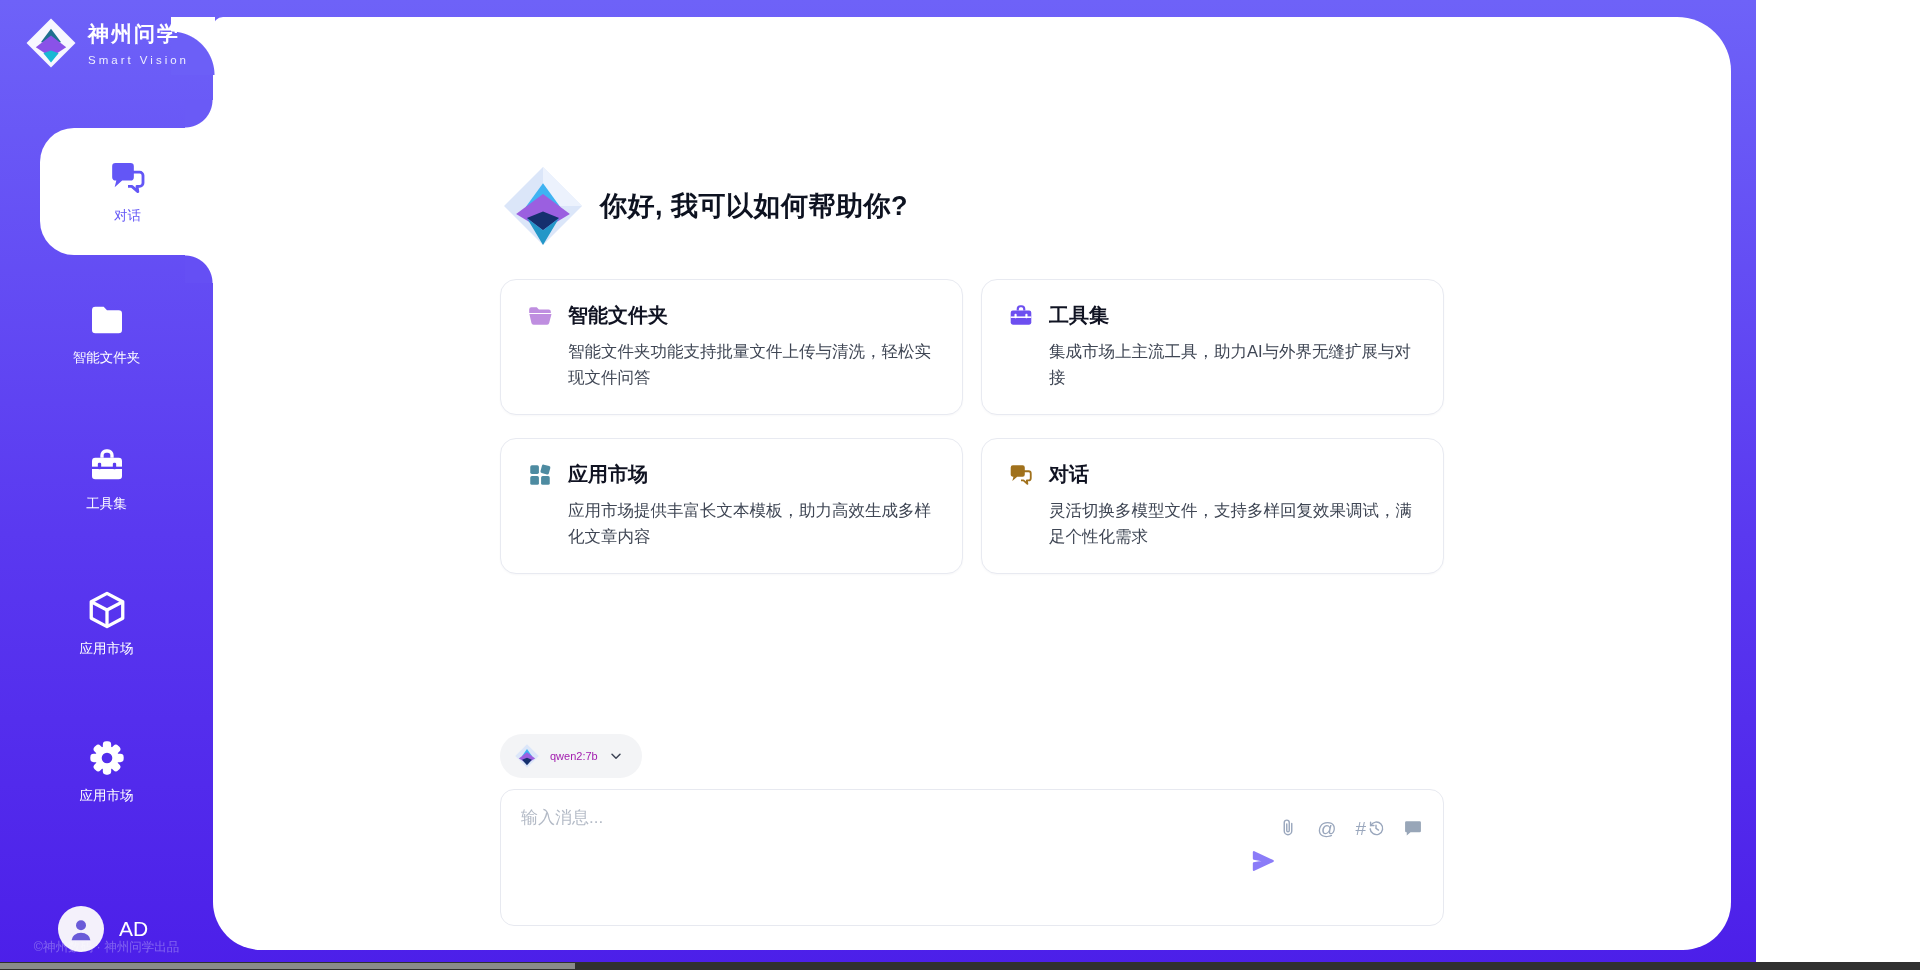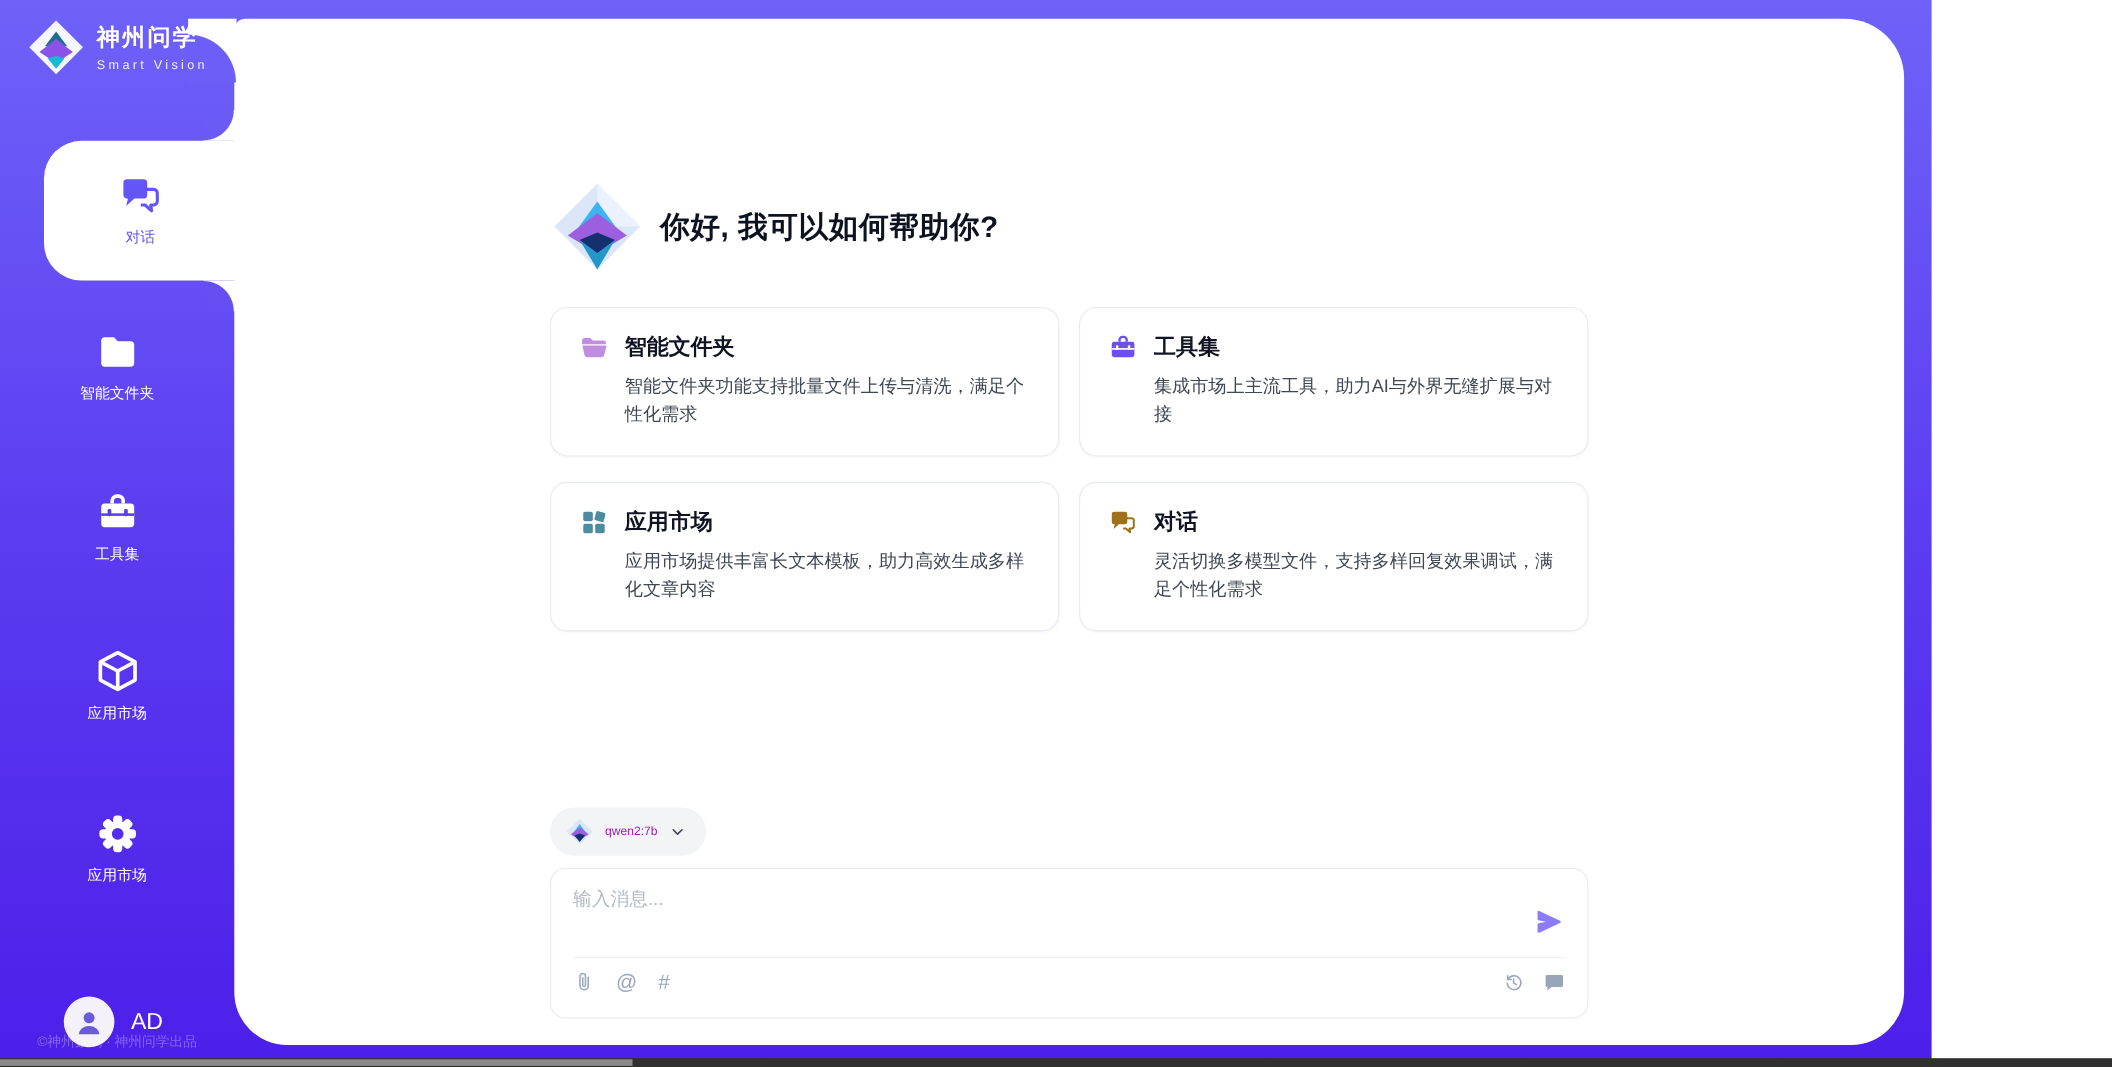--- a/index.html
+++ b/index.html
@@ -53,21 +53,21 @@
           box-shadow:0 1px 2px rgba(20,20,60,0.03); cursor:pointer; }
   .card-head { display:flex; align-items:center; gap:15px; }
   .card-title { font-size:20px; font-weight:bold; color:#101322; }
   .card-desc { margin-top:10px; margin-left:41px; font-size:16.5px; line-height:1.55; color:#3f4654; }
 
   .model-pill { margin-top:160px; display:inline-flex; align-items:center; gap:10px;
                 background:#f3f4f6; border-radius:999px; padding:9px 18px 9px 14px; cursor:pointer; }
   .model-name { font-size:11px; color:#a21caf; }
 
   .composer { margin-top:11px; background:#fff; border:1px solid #e7e9f0; border-radius:14px;
-              padding:16px 20px 10px 20px; height:137px; display:flex; flex-direction:column; }
+              padding:16px 20px 10px 20px; height:137px; display:flex; flex-direction:row; }
   .composer-top { display:flex; align-items:flex-start; gap:12px; flex:1; }
   .composer-top textarea { flex:1; border:none; outline:none; resize:none; font-family:inherit;
               font-size:17px; color:#30374a; height:54px; background:transparent; }
   .composer-top textarea::placeholder { color:#b3bac6; }
   .send-btn { align-self:center; background:none; border:none; cursor:pointer; padding:2px; }
   .composer-divider { border:none; border-top:1px solid #eef0f5; margin:0 0 0 0; }
   .composer-bottom { display:flex; align-items:center; height:44px; }
   .cb-left { display:flex; align-items:center; gap:19px; color:#9aa7bd; }
   .cb-right { margin-left:auto; display:flex; align-items:center; gap:17px; color:#9aa7bd; }
   .glyph-btn { background:none; border:none; cursor:pointer; color:#9aa7bd; font-size:19px;
@@ -200,21 +200,21 @@
         <div class="card">
           <div class="card-head">
             <span>
               <svg width="26" height="26" viewBox="0 0 24 24">
                 <path d="M2 6 a2 2 0 0 1 2 -2 h5 l2 2 h9 a2 2 0 0 1 2 2 v1.2 H2 z" fill="#bf8ee0"></path>
                 <path d="M2.2 10.2 h20.4 l-2.1 8.3 a2 2 0 0 1 -1.9 1.5 H6 a2 2 0 0 1 -1.9 -1.5 z" fill="#bf8ee0"></path>
               </svg>
             </span>
             <span class="card-title">智能文件夹</span>
           </div>
-          <div class="card-desc">智能文件夹功能支持批量文件上传与清洗，满足个性化需求</div>
+          <div class="card-desc">智能文件夹功能支持批量文件上传与清洗，轻松实现文件问答</div>
         </div>
 
         <div class="card">
           <div class="card-head">
             <span>
               <svg width="26" height="26" viewBox="0 0 24 24">
                 <path d="M9 7 V5.5 A2.5 2.5 0 0 1 11.5 3 h1 A2.5 2.5 0 0 1 15 5.5 V7" fill="none" stroke="#6d4ff0" stroke-width="2"></path>
                 <rect x="2.5" y="7" width="19" height="13" rx="2" fill="#6d4ff0"></rect>
                 <rect x="6" y="10" width="2" height="4" rx="0.8" fill="#fff"></rect>
                 <rect x="16" y="10" width="2" height="4" rx="0.8" fill="#fff"></rect>

